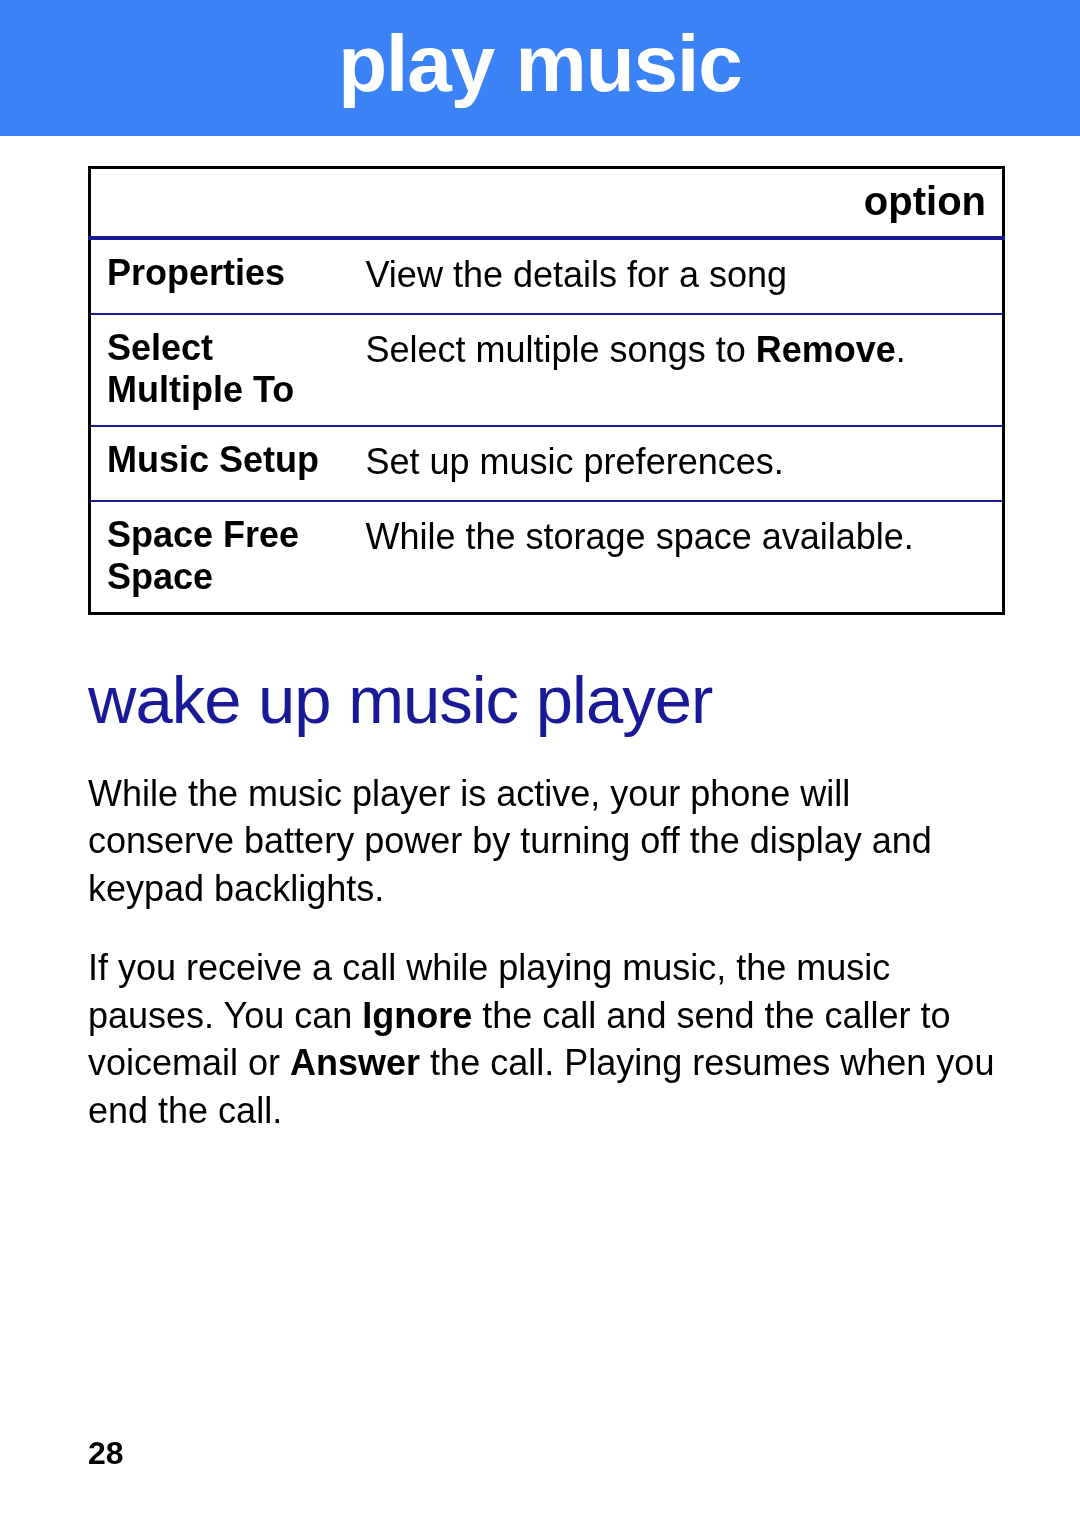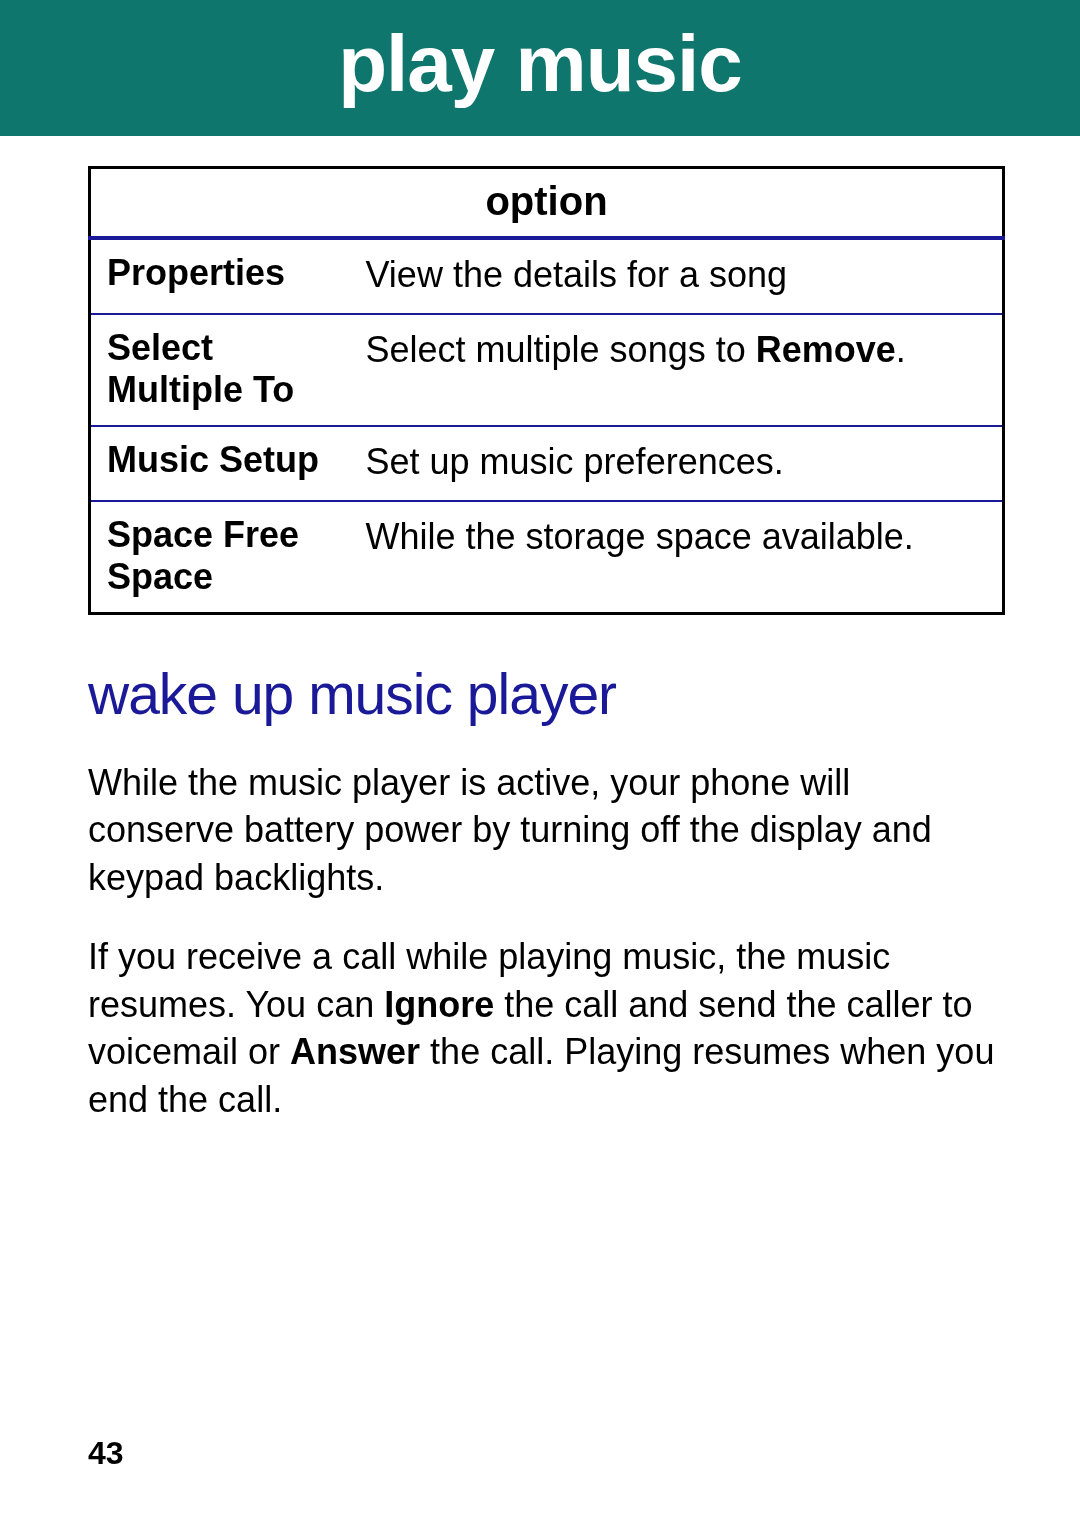--- a/index.html
+++ b/index.html
@@ -5,39 +5,39 @@
   * { margin: 0; padding: 0; box-sizing: border-box; }
   body {
     width: 1080px;
     height: 1532px;
     font-family: Arial, Helvetica, sans-serif;
     background: #fff;
     color: #000;
     position: relative;
   }
   .header-bar {
-    background: #0f766e;
+    background: #3b82f6;
     color: #fff;
     text-align: center;
     font-weight: bold;
     font-size: 80px;
     padding: 18px 0 26px 0;
     letter-spacing: -1px;
   }
   .content {
     padding: 0 75px 0 88px;
   }
   .options-table {
     border: 3px solid #000;
     border-collapse: collapse;
     width: 100%;
     margin-top: 30px;
   }
   .options-table th {
-    text-align: center;
+    text-align: right;
     font-weight: bold;
     font-size: 40px;
     padding: 10px 16px 12px 16px;
     border-bottom: 4px solid #1a1a99;
   }
   .options-table td {
     padding: 12px 16px 14px 16px;
     vertical-align: top;
     font-size: 36px;
   }
@@ -53,21 +53,21 @@
   }
   .opt-desc { line-height: 1.3; }
   .bold-inline {
     font-family: "Arial Narrow", Arial, sans-serif;
     font-stretch: condensed;
     font-weight: bold;
   }
   h2.section {
     color: #1a1a99;
     font-weight: normal;
-    font-size: 57px;
+    font-size: 67px;
     margin-top: 46px;
     letter-spacing: -1px;
   }
   p.body {
     font-size: 36px;
     line-height: 1.32;
     margin-top: 32px;
   }
   .page-num {
     position: absolute;
@@ -115,18 +115,18 @@
         <span>While the storage space available.</span>
       </td>
     </tr>
   </tbody>
     </table>
 
   <h2 class="section">wake up music player</h2>
   <p class="body">While the music player is active, your phone will conserve battery power by turning off the display and keypad backlights.</p>
 
   <p class="body">
-    <span>If you receive a call while playing music, the music resumes. You can </span><span class="bold-inline">Ignore</span><span> the call and send the caller to voicemail or </span><span class="bold-inline">Answer</span><span> the call. Playing resumes when you end the call.</span>
+    <span>If you receive a call while playing music, the music pauses. You can </span><span class="bold-inline">Ignore</span><span> the call and send the caller to voicemail or </span><span class="bold-inline">Answer</span><span> the call. Playing resumes when you end the call.</span>
   </p>
 
 </div>
 
-<div class="page-num">43</div>
+<div class="page-num">28</div>
 
 </body></html>

